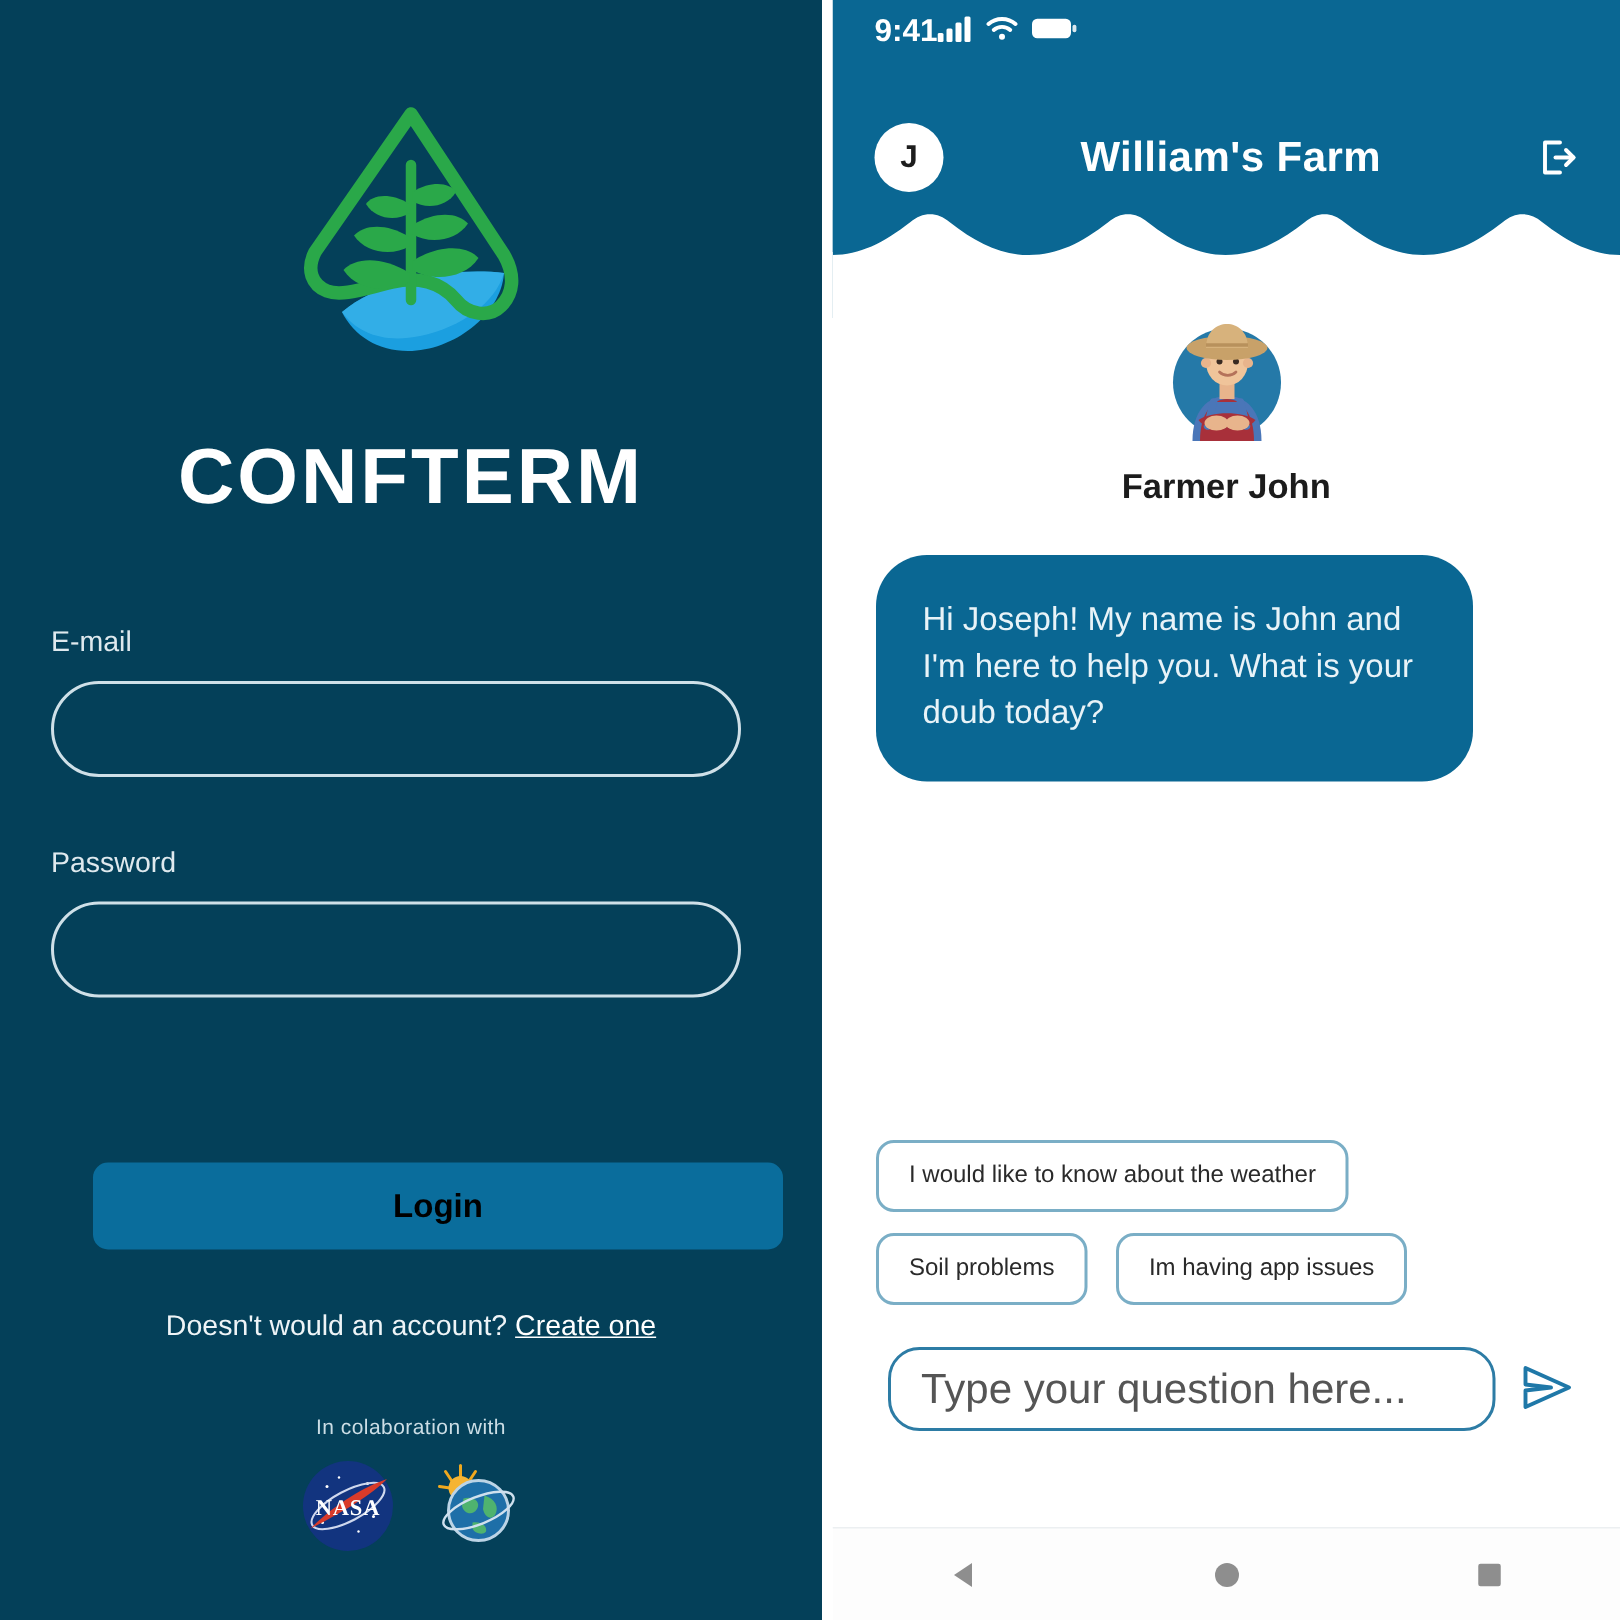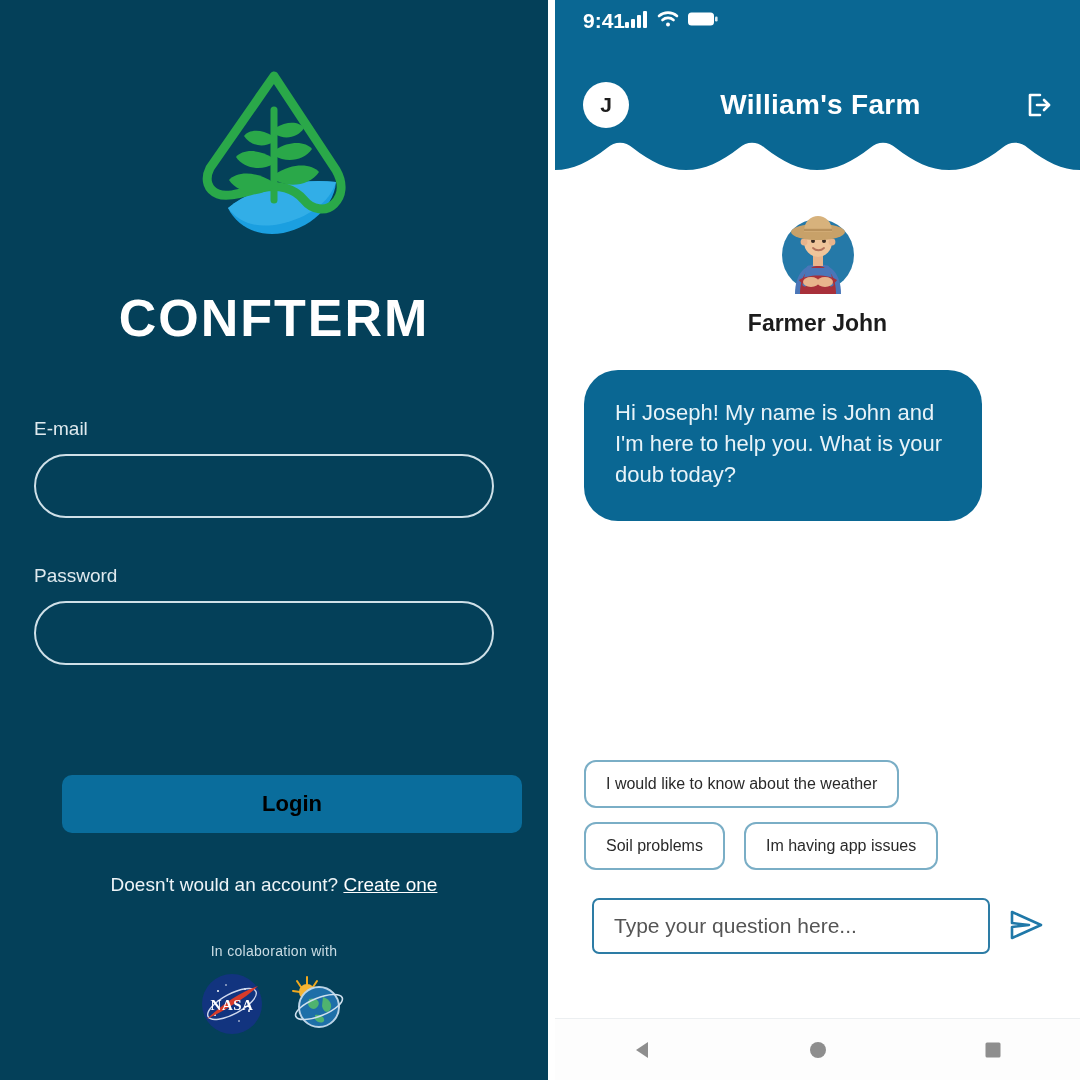--- a/index.html
+++ b/index.html
@@ -160,23 +160,23 @@
   .chip-row:first-child{ margin-top:0; }
 
   .composer{
     position:absolute; top:898px; left:37px;
     width:455px;
     display:flex; align-items:center; gap:15px;
   }
   .composer-input{
     flex:1 1 auto; height:56px;
     border:2px solid #2d7ca5;
-    border-radius:7px;
+    border-radius:21px;
     background:#ffffff;
-    font-size:21px; color:#3a3a3a;
+    font-size:28px; color:#3a3a3a;
     font-family:"Liberation Sans", sans-serif;
     padding:0 20px; outline:none;
   }
   .composer-input::placeholder{ color:#555; }
   .send-button{
     background:none; border:none; cursor:pointer;
     width:42px; height:42px; display:flex; align-items:center; justify-content:center;
   }
 
   .nav-bar{

